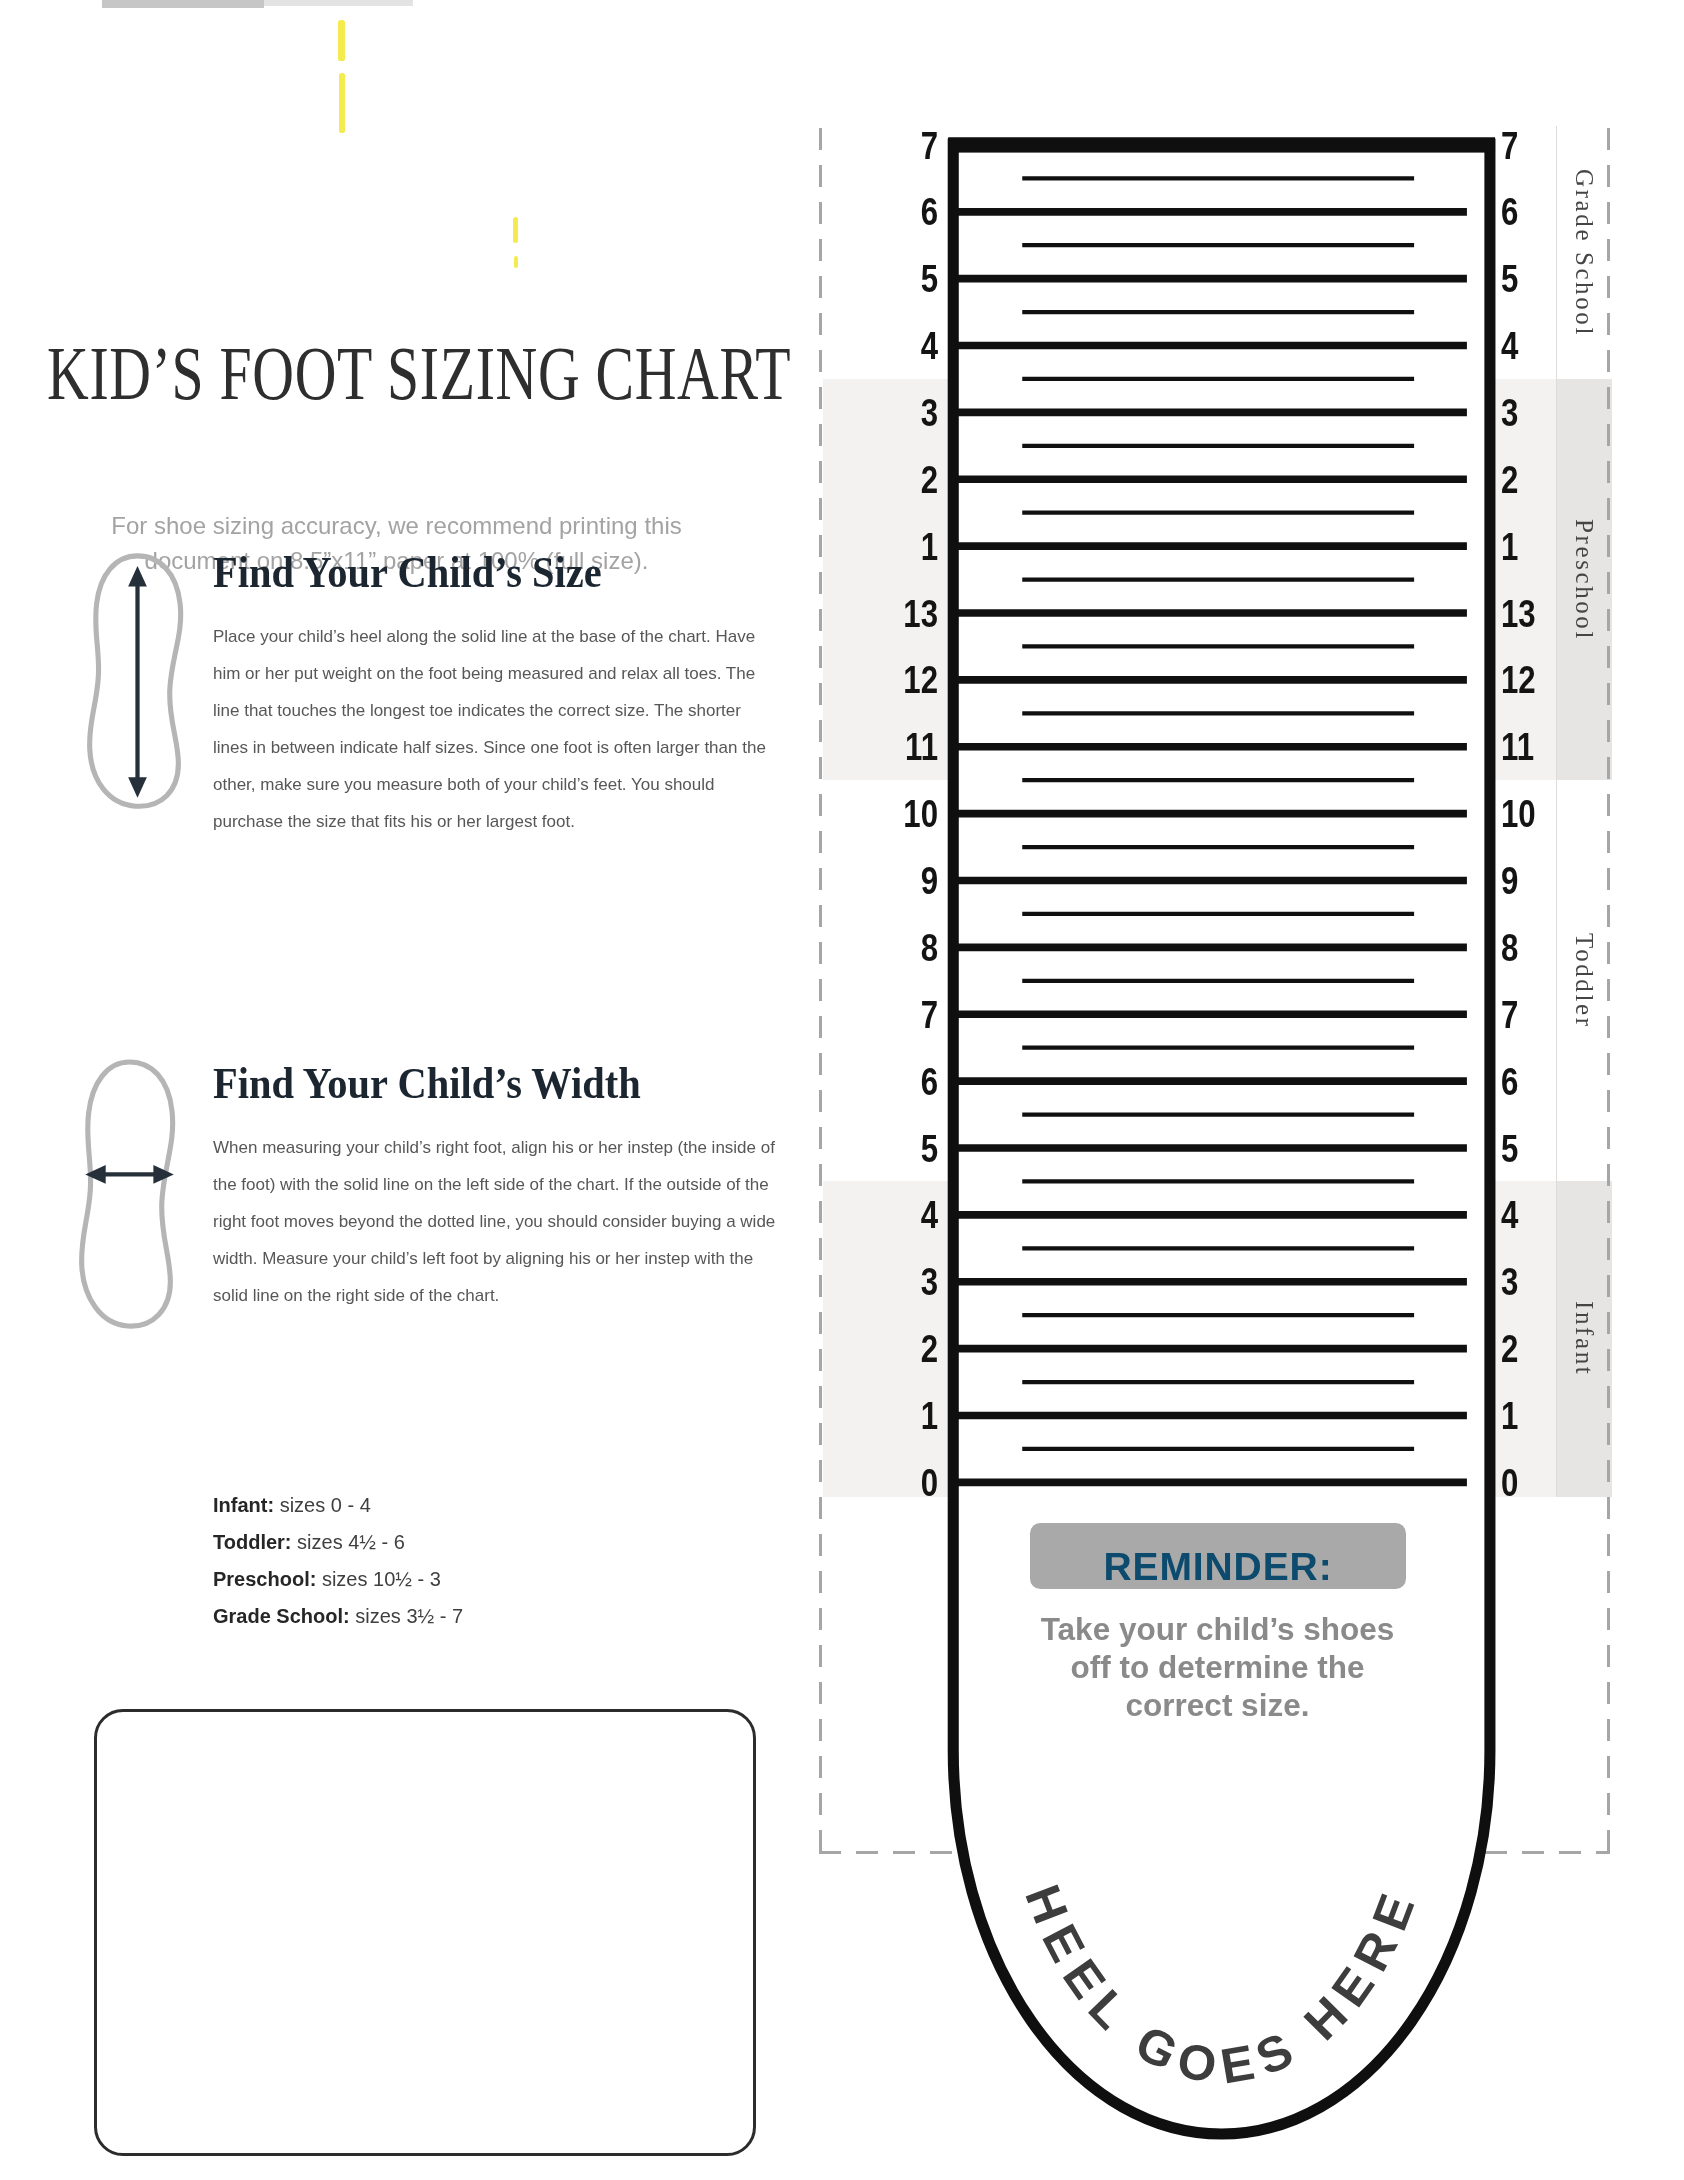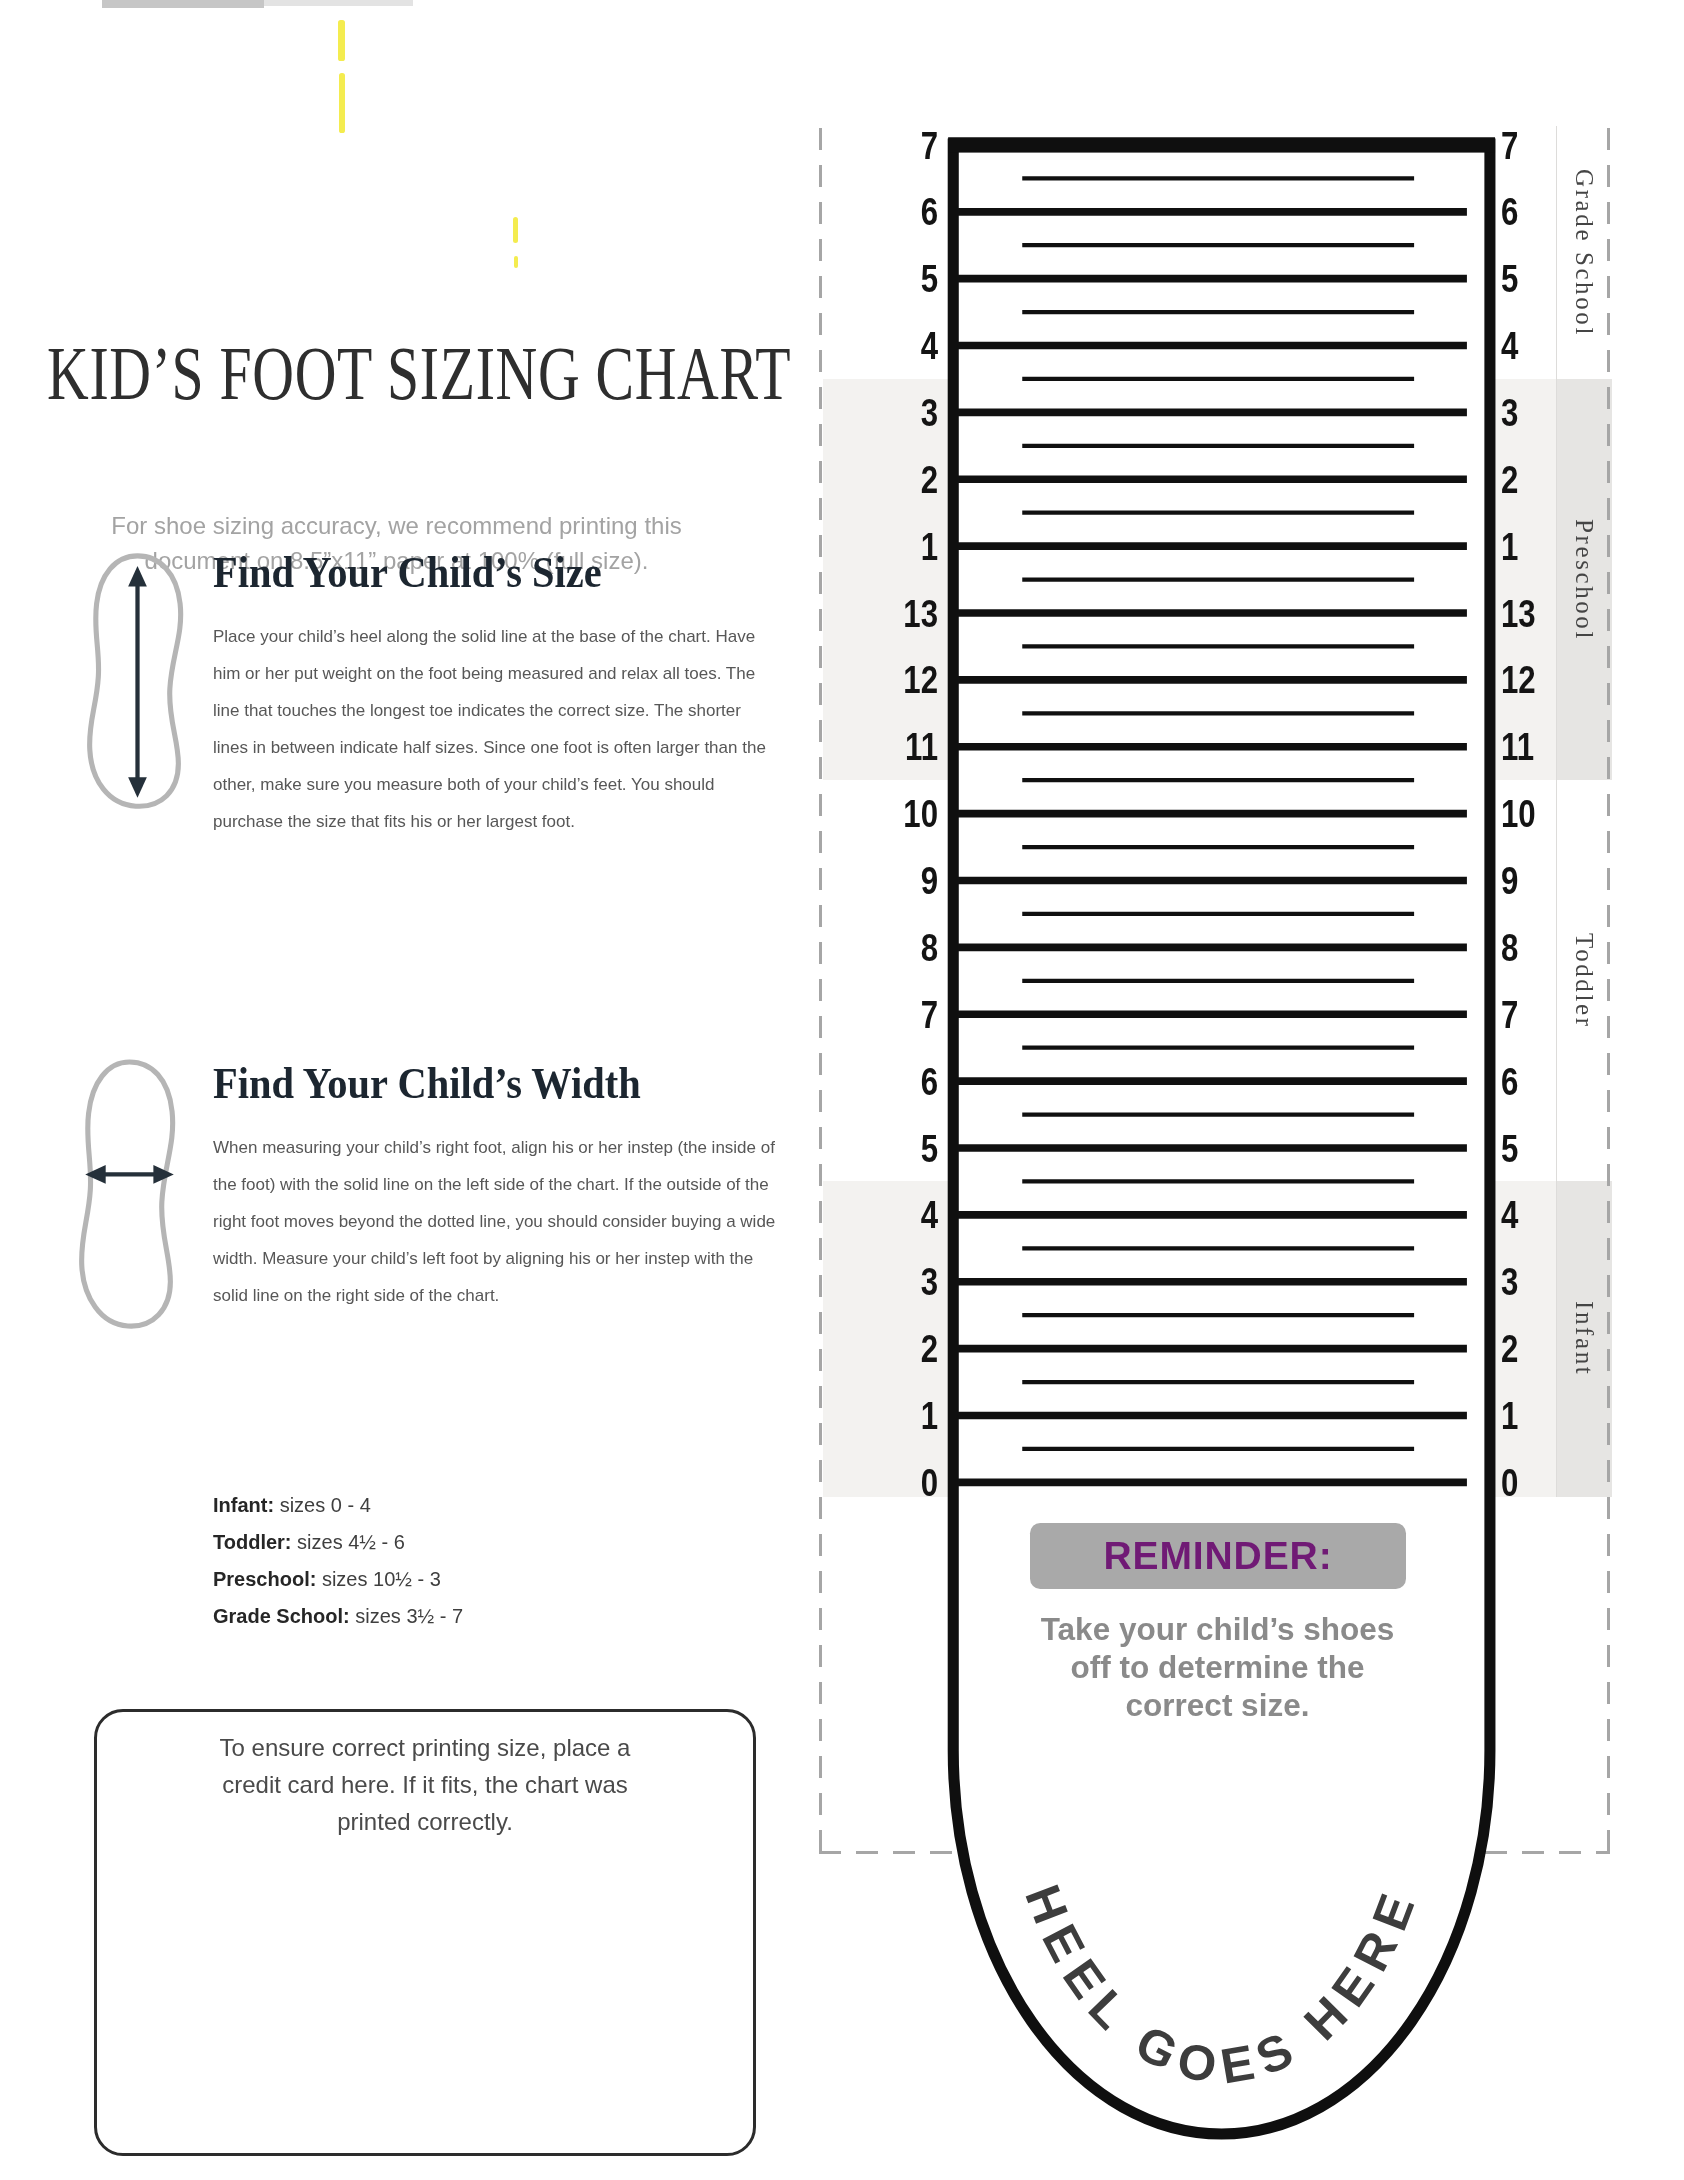--- a/index.html
+++ b/index.html
@@ -35,21 +35,21 @@
   .dash-v{width:3.4px;background:repeating-linear-gradient(180deg,#a6a6a6 0 22px,transparent 22px 37px);z-index:2;}
   .dash-h{height:3.4px;background:repeating-linear-gradient(90deg,#a6a6a6 0 22px,transparent 22px 37px);z-index:2;}
   #ruler-svg{left:0;top:0;width:1685px;height:2181px;z-index:3;pointer-events:none;}
   .num{height:43px;line-height:43px;font-weight:bold;font-size:39px;color:#141414;z-index:4;}
   .num-left{width:75px;text-align:right;transform:scaleX(0.8);transform-origin:right center;}
   .num-right{width:68px;text-align:left;transform:scaleX(0.8);transform-origin:left center;}
   .cat-label{left:1556px;width:56px;z-index:4;display:flex;align-items:center;justify-content:center;
     writing-mode:vertical-rl;font-family:"Liberation Serif",serif;font-size:25px;color:#454545;
     letter-spacing:2.6px;}
   .reminder-box{left:1030px;top:1523px;width:376px;height:66px;background:#a9a9a9;border-radius:10.2px;
-    z-index:5;display:flex;align-items:center;justify-content:center;color:#701a75;
+    z-index:5;display:flex;align-items:flex-end;justify-content:center;color:#0c4a6e;
     font-size:39px;font-weight:bold;letter-spacing:0.9px;}
   .reminder-body{left:1026px;top:1610px;width:383px;z-index:5;text-align:center;
     font-size:31.5px;line-height:38px;color:#8a8a8a;font-weight:bold;}
 
   
   .smudge{top:0;height:7.7px;z-index:6;}
   .hl{background:#f4ec4f;border-radius:2.6px;z-index:6;}
 </style>
 </head>
 <body>
@@ -89,21 +89,20 @@
   <div class="abs section-body" style="left:213px;top:1129px;width:572px;">When measuring your child’s right foot, align his or her instep (the inside of the foot) with the solid line on the left side of the chart. If the outside of the right foot moves beyond the dotted line, you should consider buying a wide width. Measure your child’s left foot by aligning his or her instep with the solid line on the right side of the chart.</div>
 
   <div class="abs size-list">
     <div><b>Infant:</b> <span>sizes 0 - 4</span></div>
     <div><b>Toddler:</b> <span>sizes 4½ - 6</span></div>
     <div><b>Preschool:</b> <span>sizes 10½ - 3</span></div>
     <div><b>Grade School:</b> <span>sizes 3½ - 7</span></div>
   </div>
 
   <div class="abs accuracy-box">
-    <div class="accuracy-body">To ensure correct printing size, place a credit card here. If it fits, the chart was printed correctly.</div>
   </div>
 
   <div id="bands" class="abs" style="left:0;top:0;width:100%;height:100%;z-index:1;">
       <div class="abs" style="left: 823px; top: 379px; width: 125px; height: 401px; background: rgb(243, 242, 240);"></div>
       <div class="abs" style="left: 1495px; top: 379px; width: 61px; height: 401px; background: rgb(243, 242, 240);"></div>
       <div class="abs" style="left: 1556px; top: 379px; width: 56px; height: 401px; background: rgb(230, 229, 227);"></div>
       <div class="abs" style="left: 823px; top: 1181px; width: 125px; height: 316px; background: rgb(243, 242, 240);"></div>
       <div class="abs" style="left: 1495px; top: 1181px; width: 61px; height: 316px; background: rgb(243, 242, 240);"></div>
       <div class="abs" style="left: 1556px; top: 1181px; width: 56px; height: 316px; background: rgb(230, 229, 227);"></div>
     </div>

